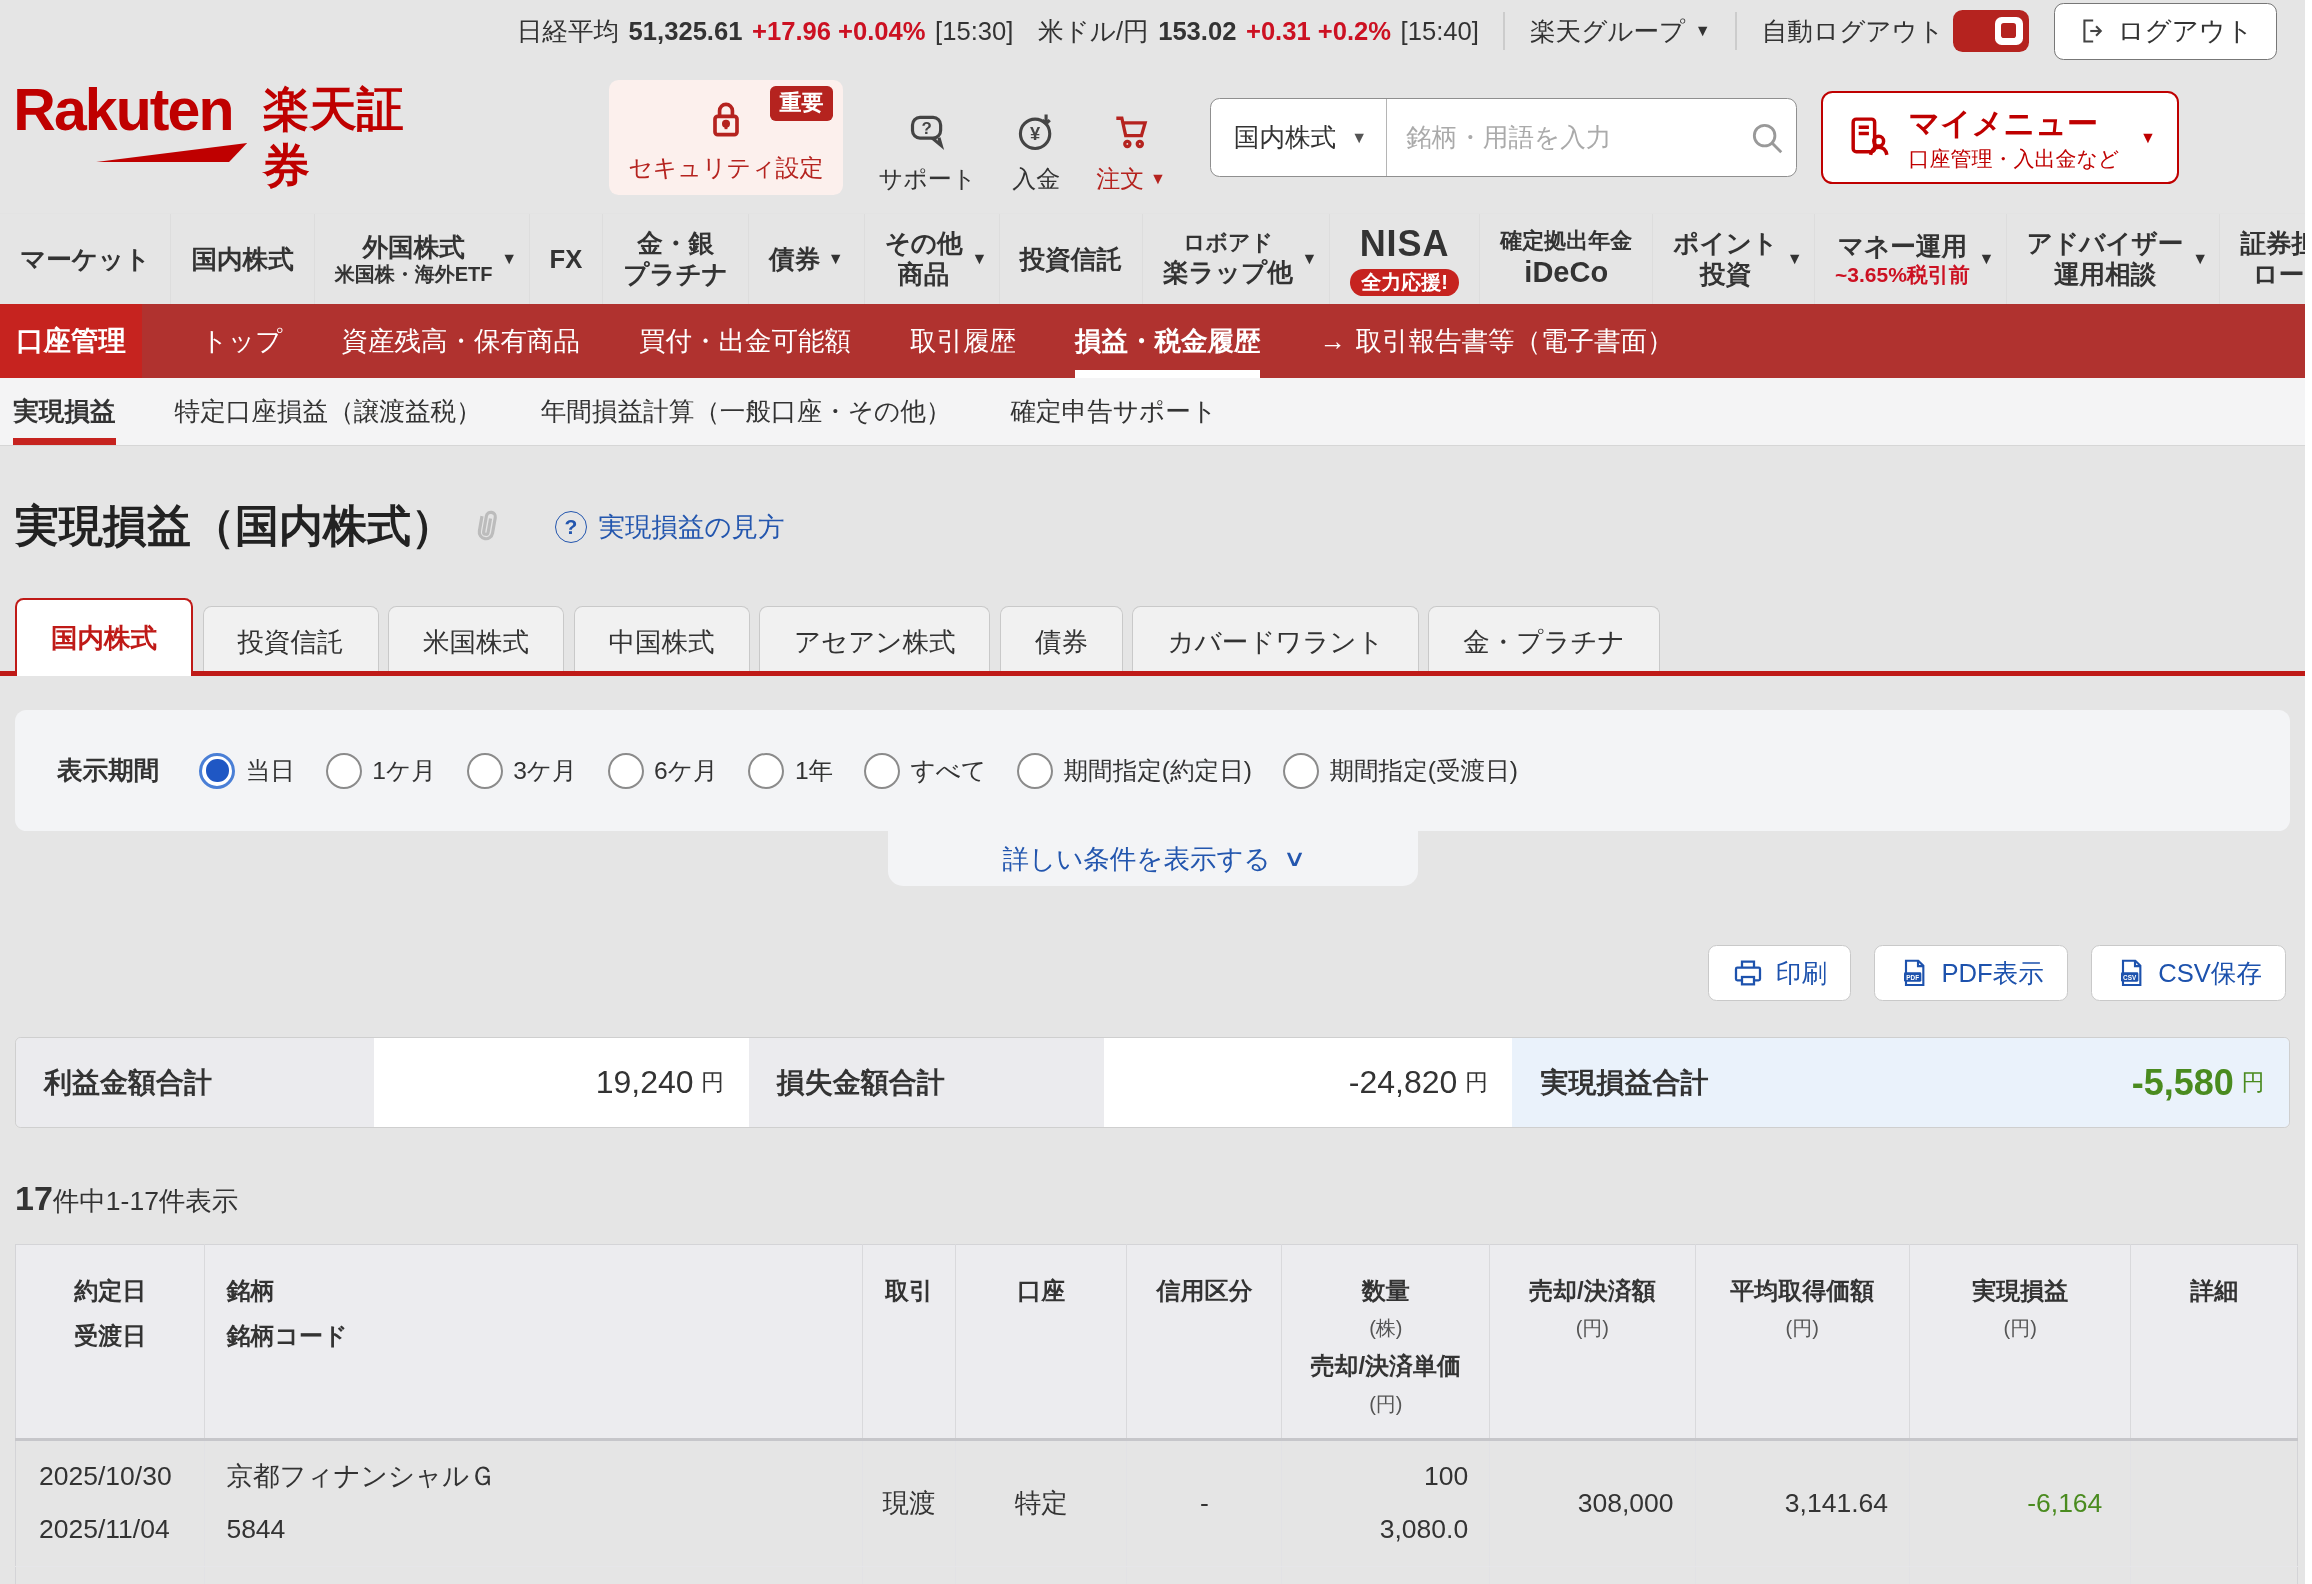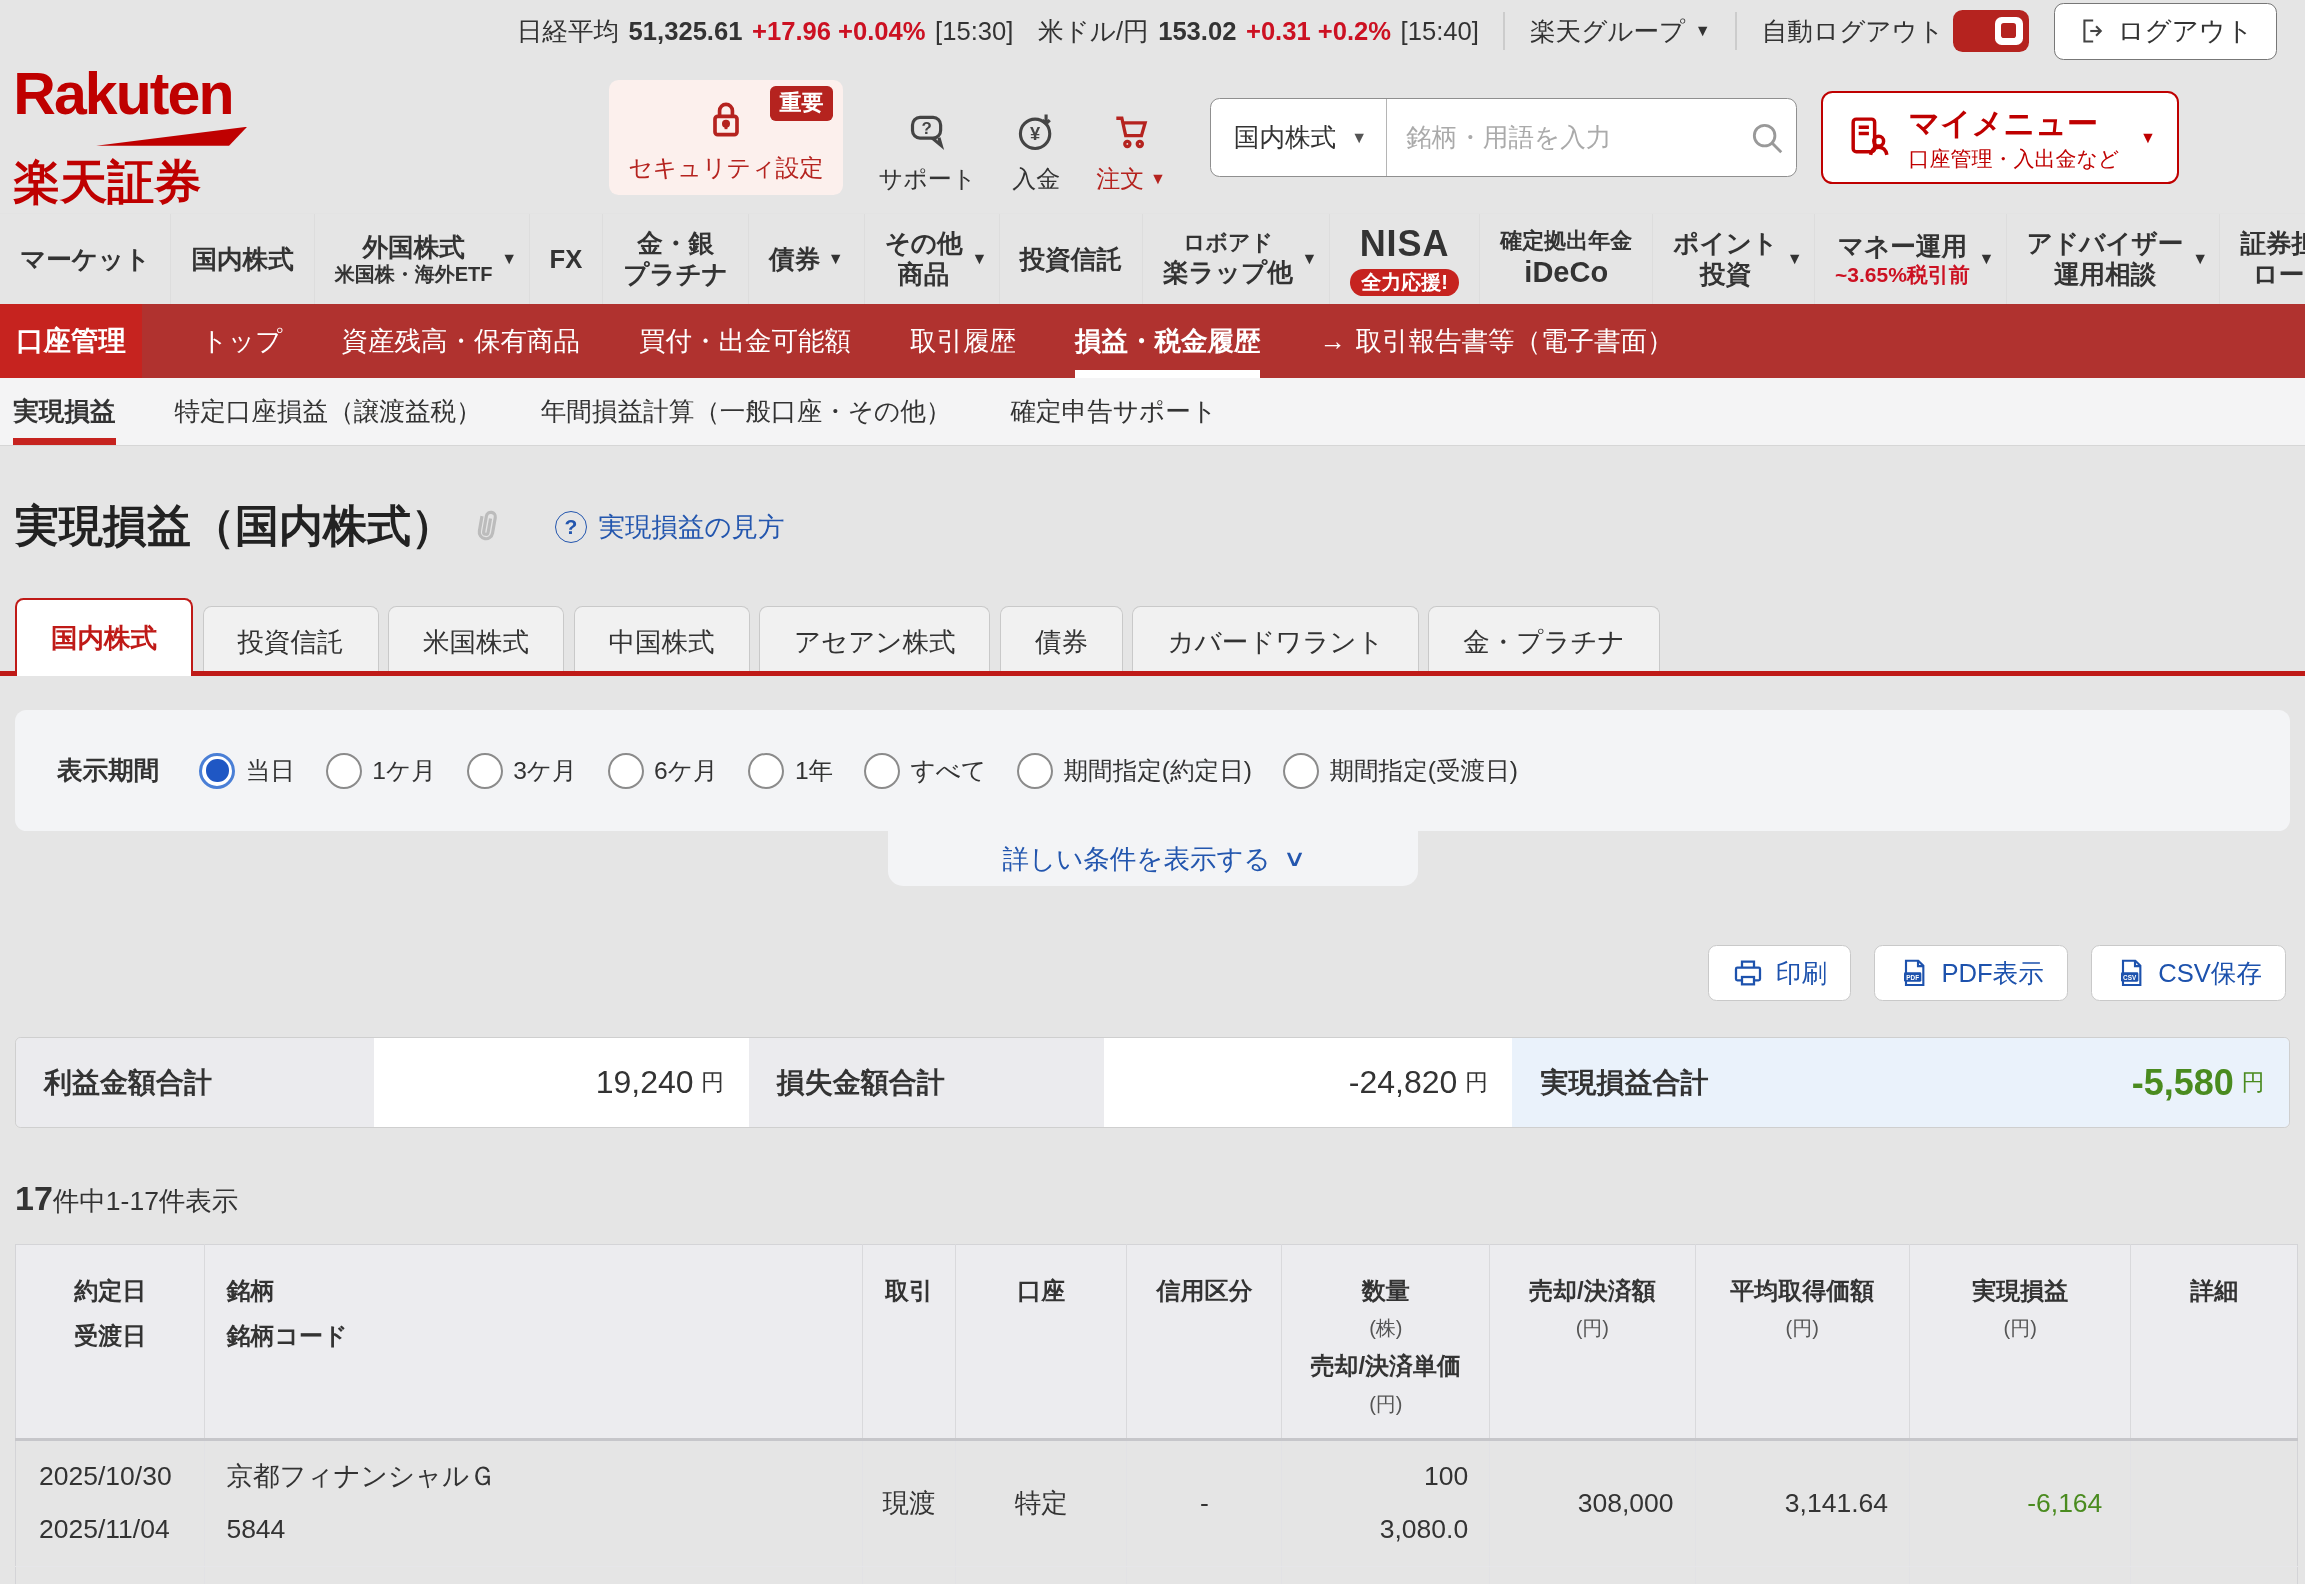--- a/index.html
+++ b/index.html
@@ -13,21 +13,21 @@
   .tb-val { font-weight:bold; }
   .tb-chg { color:#cc1122; font-weight:bold; }
   .tb-sep { width:1.9px; height:38px; background:#ccc; }
   .toggle { width:76px; height:42px; background:#b5231f; border-radius:9.5px; position:relative; cursor:pointer; }
   .toggle .knob { position:absolute; right:6.6px; top:6.6px; width:28px; height:28px; background:#fff; border-radius:6.6px; }
   .toggle .knob::after { content:""; position:absolute; inset:6.6px; background:#b5231f; border-radius:2.8px; }
   .logout-btn { display:flex; align-items:center; gap:11.4px; border:1.9px solid #777; border-radius:9.5px; padding:9.5px 23px; background:#fff; font-size:26.5px; color:#333; cursor:pointer; }
 
   
   .header { height:151px; display:flex; align-items:center; padding:0 24.6px 0 13.2px; }
-  .logo { display:flex; align-items:flex-start; gap:30px; color:#bf0000; position:relative; width:416px;flex-direction:column; }
+  .logo { display:flex; align-items:flex-start; gap:30px; color:#bf0000; position:relative; width:416px; }
   .logo-en { font-size:59px; font-weight:bold; letter-spacing:-1.9px; line-height:1; }
   .logo-jp { font-size:47px; font-weight:bold; line-height:1.2; }
   .logo-swoosh { position:absolute; left:83px; top:62px; width:151px; height:19px; background:#bf0000; clip-path:polygon(0 100%,100% 0,88% 100%); }
   .quick-links { display:flex; align-items:flex-end; gap:36px; margin-left:180px; }
   .qlink { display:flex; flex-direction:column; align-items:center; gap:9.5px; font-size:24px; color:#333; cursor:pointer; position:relative; }
   .qlink .ic { height:49px; display:flex; align-items:flex-end; color:#444; }
   .qlink.security { background:#fcf0ed; border-radius:9.5px; padding:13.2px 19px 11.4px; color:#b5231f; }
   .qlink.security .ic { color:#b5231f; }
   .badge-imp { position:absolute; top:5.7px; right:9.5px; background:#b5231f; color:#fff; font-size:22px; font-weight:bold; padding:2.8px 9.5px; border-radius:5.7px; }
   .qlink.order { color:#b5231f; }

